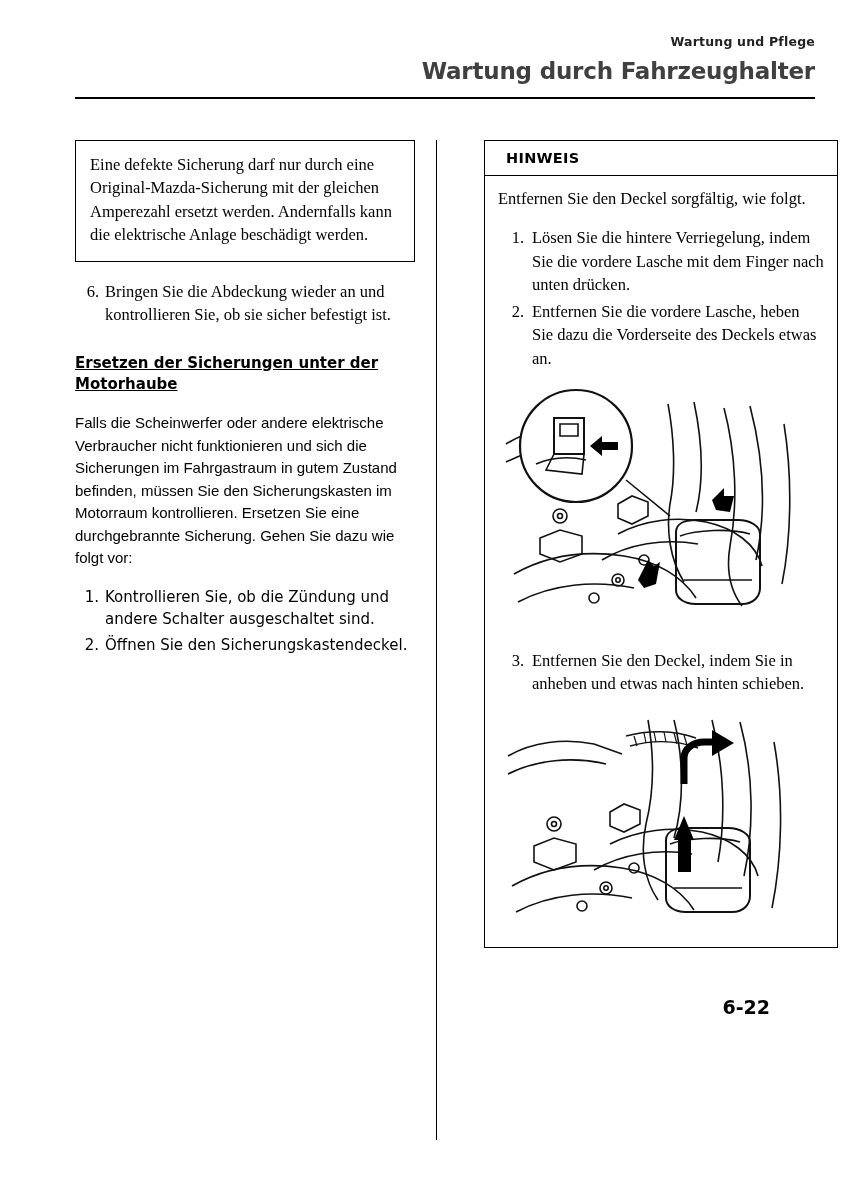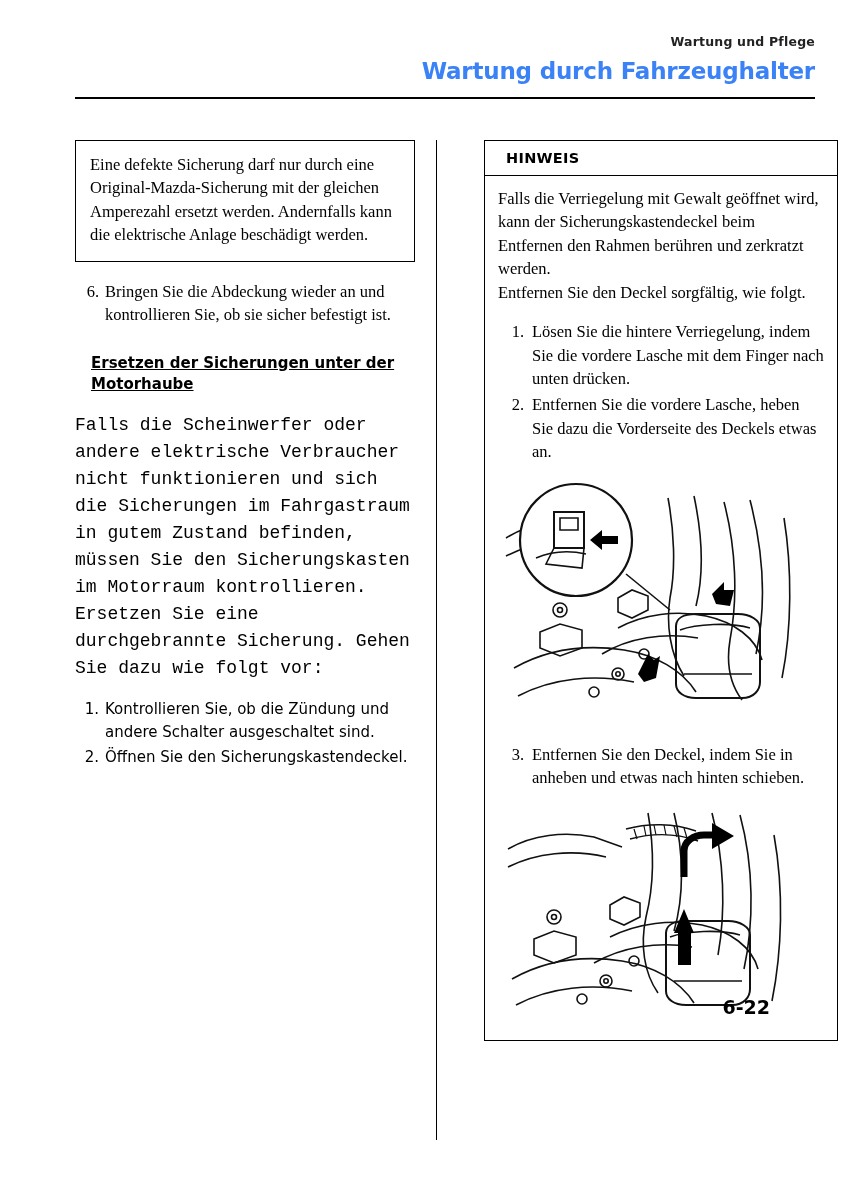--- a/index.html
+++ b/index.html
@@ -35,21 +35,21 @@
     font-size: 12.5px;
     font-weight: bold;
     letter-spacing: 0.2px;
     color: #222;
   }
   .header-title {
     font-family: "DejaVu Sans", sans-serif;
     font-size: 23px;
     font-weight: bold;
     margin-top: 9px;
-    color: #3b82f6;
+    color: #404040;
     letter-spacing: -0.2px;
   }
   .header-rule {
     position: absolute;
     left: 75px;
     top: 97px;
     width: 740px;
     height: 2px;
     background: #000;
   }
@@ -115,25 +115,24 @@
     margin-top: 18px;
   }
   .sub-head {
     font-family: "DejaVu Sans", sans-serif;
     font-size: 15px;
     font-weight: bold;
     text-decoration: underline;
     line-height: 1.45;
     margin-top: 26px;
     margin-bottom: 0;
-    margin-left: 16px;
   }
   .para-sans {
-    font-family: Liberation Mono, monospace;
-    font-size: 18px;
+    font-family: Liberation Sans, sans-serif;
+    font-size: 15px;
     line-height: 1.5;
     margin-top: 16px;
   }
 
   
   ol.num {
     margin: 16px 0 0 0;
     padding: 0;
     list-style: none;
   }
@@ -242,21 +241,20 @@
         <span>Öffnen Sie den Sicherungskastendeckel.</span>
       </li>
     </ol>
   </div>
 
   <div class="col-right">
     <div class="notice-box">
       <div class="notice-head">HINWEIS</div>
       <div class="notice-body">
 
-        <div class="notice-para">Falls die Verriegelung mit Gewalt geöffnet wird, kann der Sicherungskastendeckel beim Entfernen den Rahmen berühren und zerkratzt werden.</div>
         <div class="notice-para">Entfernen Sie den Deckel sorgfältig, wie folgt.</div>
 
         <ol class="num indent list-offset">
           <li>
             <span class="marker">1.</span>
             <span>Lösen Sie die hintere Verriegelung, indem Sie die vordere Lasche mit dem Finger nach unten drücken.</span>
           </li>
           <li>
             <span class="marker">2.</span>
             <span>Entfernen Sie die vordere Lasche, heben Sie dazu die Vorderseite des Deckels etwas an.</span>

